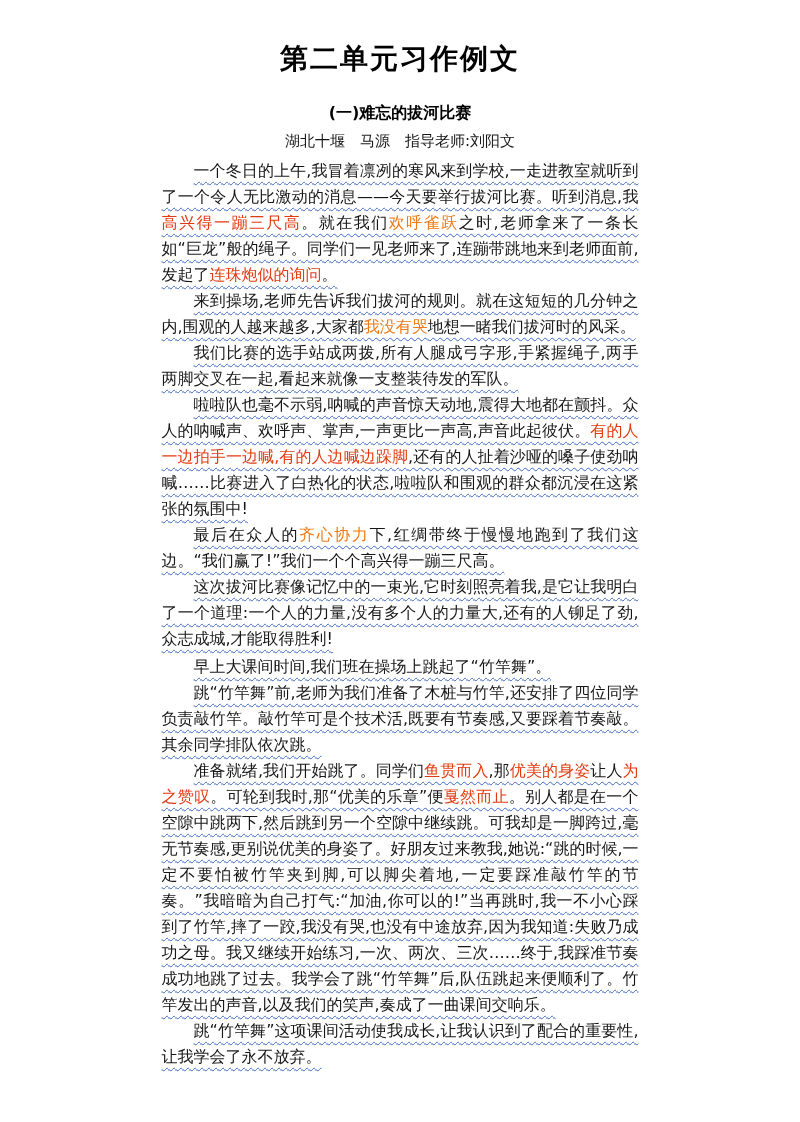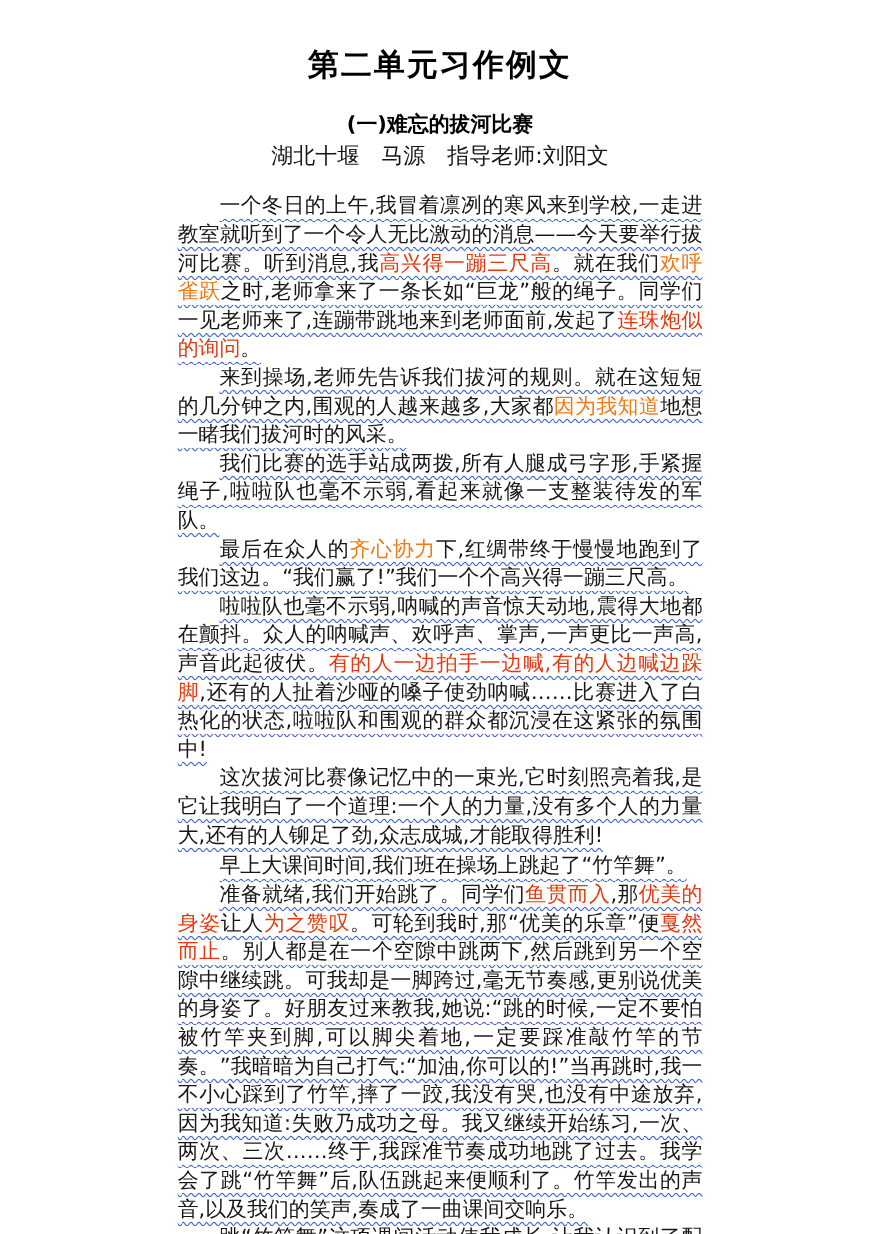--- a/index.html
+++ b/index.html
@@ -19,36 +19,36 @@
     font-family: "DejaVu Serif", "Liberation Serif", serif;
     text-align: center;
     font-size: 28px;
     font-weight: bold;
     letter-spacing: 2px;
     margin-bottom: 22px;
     color: #000;
   }
   .essay-heading {
     text-align: center;
-    font-size: 19px;
+    font-size: 16px;
     font-weight: bold;
     line-height: 26px;
     margin-top: 12px;
     margin-bottom: 2px;
     color: #000;
   }
   .byline {
     text-align: center;
-    font-size: 20px;
+    font-size: 15px;
     line-height: 26px;
-    margin-bottom: 20px;
+    margin-bottom: 4px;
   }
   .paragraphs { margin-top: 2px; }
   .para {
-    font-size: 19px;
+    font-size: 16px;
     line-height: 26px;
     text-align: justify;
     text-indent: 2em;
     text-decoration-line: underline;
     text-decoration-style: wavy;
     text-decoration-color: var(--underline, #3f66c8);
     text-decoration-thickness: 1px;
     text-underline-offset: 5px;
     text-decoration-skip-ink: none;
   }
@@ -60,28 +60,29 @@
 <body>
 
 <div class="page">
   <h1 class="doc-title">第二单元习作例文</h1>
 
   <section class="essay">
     <h2 class="essay-heading">(一)难忘的拔河比赛</h2>
     <div class="byline">湖北十堰　马源　指导老师:刘阳文</div>
     <div class="paragraphs">
         <p class="para"><span class="seg normal">一个冬日的上午,我冒着凛冽的寒风来到学校,一走进教室就听到了一个令人无比激动的消息——今天要举行拔河比赛。听到消息,我</span><span class="seg red">高兴得一蹦三尺高</span><span class="seg normal">。就在我们</span><span class="seg orange">欢呼雀跃</span><span class="seg normal">之时,老师拿来了一条长如“巨龙”般的绳子。同学们一见老师来了,连蹦带跳地来到老师面前,发起了</span><span class="seg red">连珠炮似的询问</span><span class="seg normal">。</span></p>
-        <p class="para"><span class="seg normal">来到操场,老师先告诉我们拔河的规则。就在这短短的几分钟之内,围观的人越来越多,大家都</span><span class="seg orange">因为我知道</span><span class="seg normal">地想一睹我们拔河时的风采。</span></p>
-        <p class="para"><span class="seg normal">我们比赛的选手站成两拨,所有人腿成弓字形,手紧握绳子,啦啦队也毫不示弱,看起来就像一支整装待发的军队。</span></p>
+        <p class="para"><span class="seg normal">来到操场,老师先告诉我们拔河的规则。就在这短短的几分钟之内,围观的人越来越多,大家都</span><span class="seg orange">我没有哭</span><span class="seg normal">地想一睹我们拔河时的风采。</span></p>
+        <p class="para"><span class="seg normal">我们比赛的选手站成两拨,所有人腿成弓字形,手紧握绳子,两手两脚交叉在一起,看起来就像一支整装待发的军队。</span></p>
+        <p class="para"><span class="seg normal">啦啦队也毫不示弱,呐喊的声音惊天动地,震得大地都在颤抖。众人的呐喊声、欢呼声、掌声,一声更比一声高,声音此起彼伏。</span><span class="seg red">有的人一边拍手一边喊,有的人边喊边跺脚</span><span class="seg normal">,还有的人扯着沙哑的嗓子使劲呐喊……比赛进入了白热化的状态,啦啦队和围观的群众都沉浸在这紧张的氛围中!</span></p>
         <p class="para"><span class="seg normal">最后在众人的</span><span class="seg orange">齐心协力</span><span class="seg normal">下,红绸带终于慢慢地跑到了我们这边。“我们赢了!”我们一个个高兴得一蹦三尺高。</span></p>
-        <p class="para"><span class="seg normal">啦啦队也毫不示弱,呐喊的声音惊天动地,震得大地都在颤抖。众人的呐喊声、欢呼声、掌声,一声更比一声高,声音此起彼伏。</span><span class="seg red">有的人一边拍手一边喊,有的人边喊边跺脚</span><span class="seg normal">,还有的人扯着沙哑的嗓子使劲呐喊……比赛进入了白热化的状态,啦啦队和围观的群众都沉浸在这紧张的氛围中!</span></p>
         <p class="para"><span class="seg normal">这次拔河比赛像记忆中的一束光,它时刻照亮着我,是它让我明白了一个道理:一个人的力量,没有多个人的力量大,还有的人铆足了劲,众志成城,才能取得胜利!</span></p>
       </div>
   </section>
 
   <section class="essay">
     <div class="paragraphs">
         <p class="para"><span class="seg normal">早上大课间时间,我们班在操场上跳起了“竹竿舞”。</span></p>
+        <p class="para"><span class="seg normal">跳“竹竿舞”前,老师为我们准备了木桩与竹竿,还安排了四位同学负责敲竹竿。敲竹竿可是个技术活,既要有节奏感,又要踩着节奏敲。其余同学排队依次跳。</span></p>
         <p class="para"><span class="seg normal">准备就绪,我们开始跳了。同学们</span><span class="seg red">鱼贯而入</span><span class="seg normal">,那</span><span class="seg red">优美的身姿</span><span class="seg normal">让人</span><span class="seg red">为之赞叹</span><span class="seg normal">。可轮到我时,那“优美的乐章”便</span><span class="seg red">戛然而止</span><span class="seg normal">。别人都是在一个空隙中跳两下,然后跳到另一个空隙中继续跳。可我却是一脚跨过,毫无节奏感,更别说优美的身姿了。好朋友过来教我,她说:“跳的时候,一定不要怕被竹竿夹到脚,可以脚尖着地,一定要踩准敲竹竿的节奏。”我暗暗为自己打气:“加油,你可以的!”当再跳时,我一不小心踩到了竹竿,摔了一跤,我没有哭,也没有中途放弃,因为我知道:失败乃成功之母。我又继续开始练习,一次、两次、三次……终于,我踩准节奏成功地跳了过去。我学会了跳“竹竿舞”后,队伍跳起来便顺利了。竹竿发出的声音,以及我们的笑声,奏成了一曲课间交响乐。</span></p>
         <p class="para"><span class="seg normal">跳“竹竿舞”这项课间活动使我成长,让我认识到了配合的重要性,让我学会了永不放弃。</span></p>
       </div>
   </section>
 </div>
 
 </body></html>

